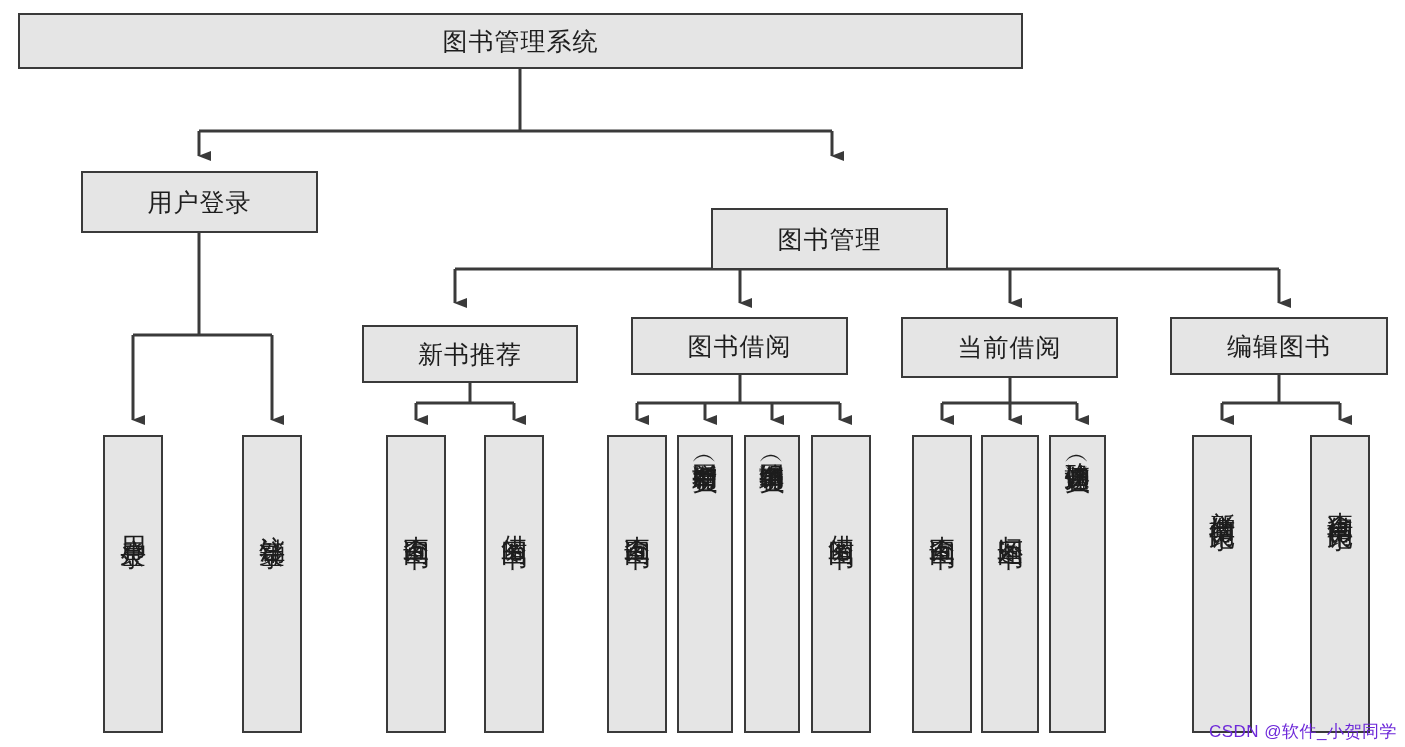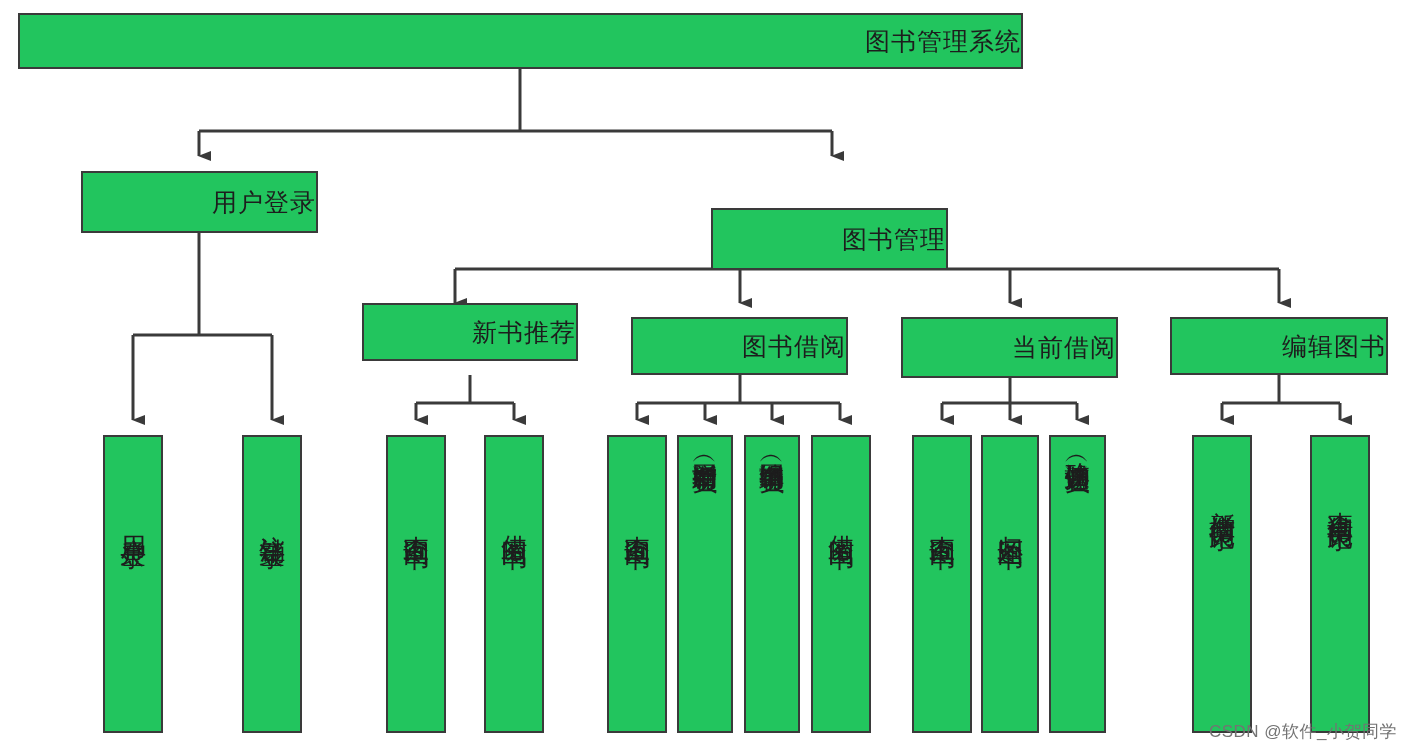--- a/index.html
+++ b/index.html
@@ -9,24 +9,24 @@
     font-family:"Liberation Sans","DejaVu Sans",sans-serif;
     overflow:hidden;
   }
   #stage{position:relative;width:1405px;height:747px;}
   svg#edges{position:absolute;left:0;top:0;width:1405px;height:747px;}
 
   .node{
     position:absolute;
     box-sizing:border-box;
     border:2.5px solid #3a3a3a;
-    background:#22c55e;
+    background:#e5e5e5;
     display:flex;
     align-items:center;
-    justify-content:flex-end;
+    justify-content:center;
     color:#1d1d1d;
   }
   .node .lbl{
     display:block;
     text-align:center;
     line-height:1.15;
     white-space:nowrap;
   }
   .node.h .lbl{ font-size:25px; letter-spacing:1px; }
   .node.root .lbl{ font-size:25px; letter-spacing:1px; }
@@ -46,21 +46,21 @@
   }
   .node.v.tall .lbl{ font-size:25px; letter-spacing:1px; }
   .node.v.mid .lbl{ margin-top:72px; }
   .node.v.mid2 .lbl{ margin-top:48px; }
 
   .watermark{
     position:absolute;
     right:8px;
     bottom:4px;
     font-size:17px;
-    color:#737373;
+    color:#6d28d9;
     letter-spacing:0.5px;
     white-space:nowrap;
   }
 </style>
 </head>
 <body>
 
 <div id="stage">
 
   <svg id="edges" viewBox="0 0 1405 747">
@@ -118,21 +118,21 @@
     <span class="lbl">图书管理系统</span>
   </div>
 
   <div class="node h" style="left:81px;top:171px;width:237px;height:62px;">
     <span class="lbl">用户登录</span>
   </div>
   <div class="node h" style="left:711px;top:171px;width:237px;height:62px;margin-top:37px;">
     <span class="lbl">图书管理</span>
   </div>
 
-  <div class="node h" style="left:362px;top:303px;width:216px;height:58px;">
+  <div class="node h" style="left:362px;top:325px;width:216px;height:58px;">
     <span class="lbl">新书推荐</span>
   </div>
   <div class="node h" style="left:631px;top:317px;width:217px;height:58px;">
     <span class="lbl">图书借阅</span>
   </div>
   <div class="node h" style="left:901px;top:317px;width:217px;height:61px;">
     <span class="lbl">当前借阅</span>
   </div>
   <div class="node h" style="left:1170px;top:317px;width:218px;height:58px;">
     <span class="lbl">编辑图书</span>

